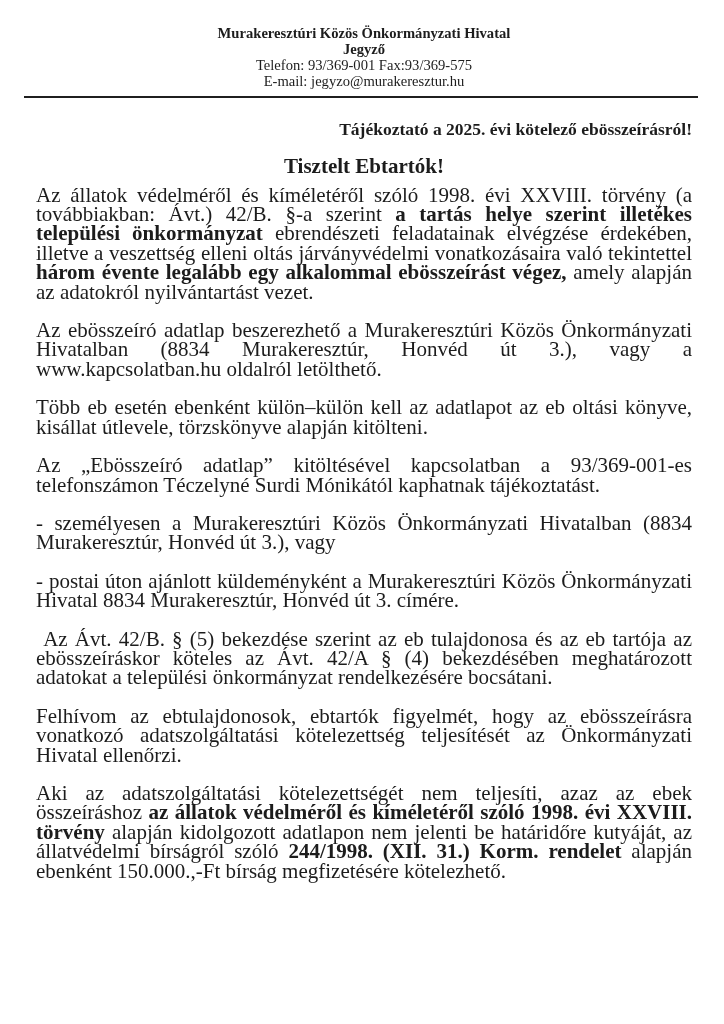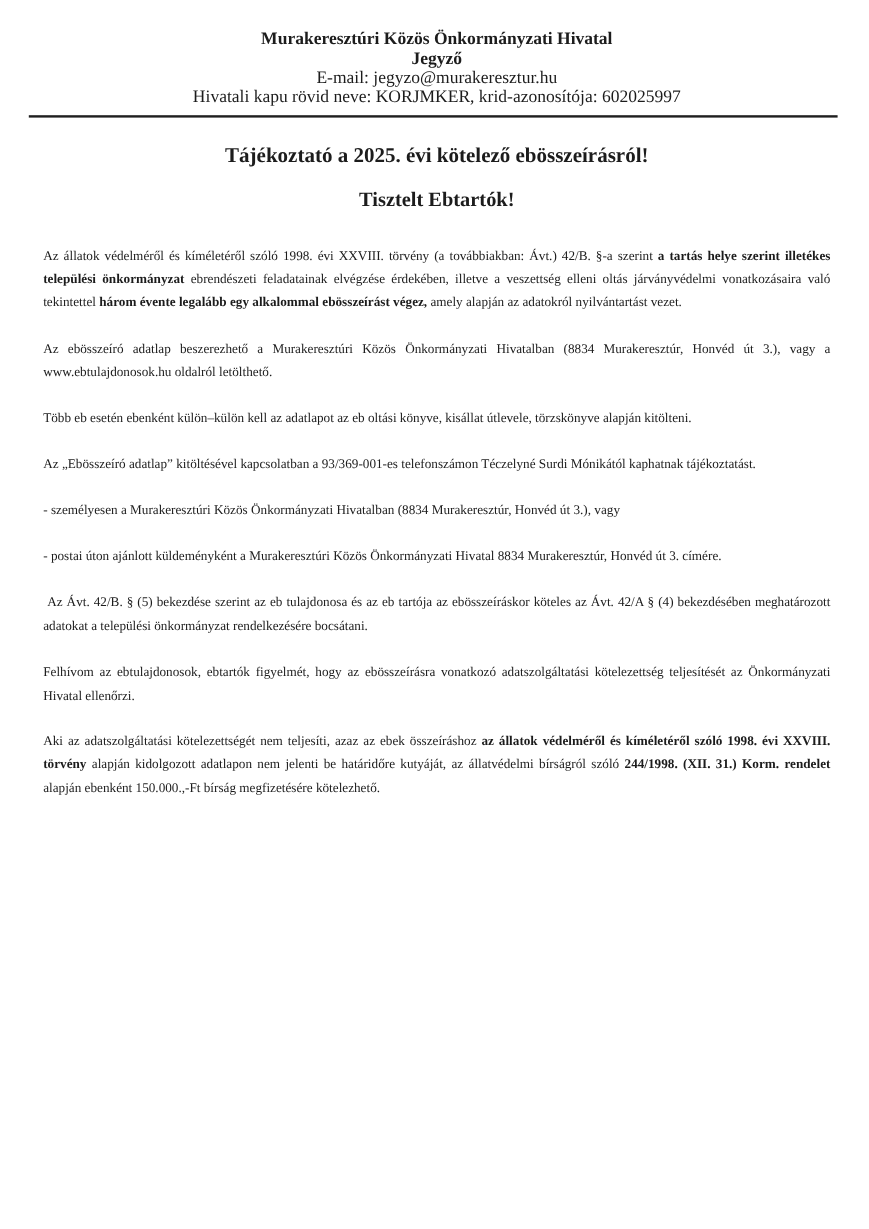--- a/index.html
+++ b/index.html
@@ -29,65 +29,65 @@
   .lh-bold { font-weight: bold; }
   .rule {
     border: 0;
     border-top: 2px solid #1f1f1f;
     margin: 6px -6px 0 -12px;
     height: 0;
   }
   
   .title {
     margin: 21px 0 0 0;
-    text-align: center;
+    text-align: right;
     font-size: 17.5px;
     font-weight: bold;
     line-height: 21px;
   }
   .salutation {
     margin: 16px 0 0 0;
     text-align: center;
-    font-size: 17px;
+    font-size: 21px;
     font-weight: bold;
     line-height: 21px;
   }
   
   .bodytext {
-    margin-top: 28px;
-    font-size: 11px;
+    margin-top: 9px;
+    font-size: 21px;
     line-height: 19.4px;
     text-align: justify;
   }
   .bodytext p {
     margin: 0 0 19px 0;
   }
   .b { font-weight: bold; }
   .u { }
 </style>
 </head>
 <body>
 
 <div class="page">
 
   <div class="letterhead">
     <div class="lh-bold">Murakeresztúri Közös Önkormányzati Hivatal</div>
     <div class="lh-bold">Jegyző</div>
+    <div>Telefon: 93/369-001 Fax:93/369-575</div>
     <div><span>E-mail: </span><span class="u">jegyzo@murakeresztur.hu</span></div>
-    <div>Hivatali kapu rövid neve: KORJMKER, krid-azonosítója: 602025997</div>
   </div>
 
   <div class="rule"></div>
 
   <div class="title">Tájékoztató a 2025. évi kötelező ebösszeírásról!</div>
   <div class="salutation">Tisztelt Ebtartók!</div>
 
   <div class="bodytext">
     <p><span>Az állatok védelméről és kíméletéről szóló 1998. évi XXVIII. törvény (a továbbiakban: Ávt.) 42/B. §-a szerint </span><span class="b">a tartás helye szerint illetékes települési önkormányzat</span><span> ebrendészeti feladatainak elvégzése érdekében, illetve a veszettség elleni oltás járványvédelmi vonatkozásaira való tekintettel </span><span class="b u">három évente legalább egy alkalommal ebösszeírást végez,</span><span> amely alapján az adatokról nyilvántartást vezet.</span></p>
-    <p><span>Az ebösszeíró adatlap beszerezhető a Murakeresztúri Közös Önkormányzati Hivatalban (8834 Murakeresztúr, Honvéd út 3.), vagy a </span><span class="u">www.ebtulajdonosok.hu</span><span> oldalról letölthető.</span></p>
+    <p><span>Az ebösszeíró adatlap beszerezhető a Murakeresztúri Közös Önkormányzati Hivatalban (8834 Murakeresztúr, Honvéd út 3.), vagy a </span><span class="u">www.kapcsolatban.hu</span><span> oldalról letölthető.</span></p>
     <p><span>Több eb esetén ebenként külön–külön kell az adatlapot az eb oltási könyve, kisállat útlevele, törzskönyve alapján kitölteni.</span></p>
     <p><span>Az „Ebösszeíró adatlap” kitöltésével kapcsolatban a 93/369-001-es telefonszámon Téczelyné Surdi Mónikától kaphatnak tájékoztatást.</span></p>
     <p><span>- személyesen a Murakeresztúri Közös Önkormányzati Hivatalban (8834 Murakeresztúr, Honvéd út 3.), vagy</span></p>
     <p><span>- postai úton ajánlott küldeményként a Murakeresztúri Közös Önkormányzati Hivatal 8834 Murakeresztúr, Honvéd út 3. címére.</span></p>
     <p><span>&nbsp;Az Ávt. 42/B. § (5) bekezdése szerint az eb tulajdonosa és az eb tartója az ebösszeíráskor köteles az Ávt. 42/A § (4) bekezdésében meghatározott adatokat a települési önkormányzat rendelkezésére bocsátani.</span></p>
     <p><span>Felhívom az ebtulajdonosok, ebtartók figyelmét, hogy az ebösszeírásra vonatkozó adatszolgáltatási kötelezettség teljesítését az Önkormányzati Hivatal ellenőrzi.</span></p>
     <p><span>Aki az adatszolgáltatási kötelezettségét nem teljesíti, azaz az ebek összeíráshoz </span><span class="b">az állatok védelméről és kíméletéről szóló </span><span class="b u">1998. évi XXVIII. törvény</span><span> alapján kidolgozott adatlapon nem jelenti be határidőre kutyáját, az állatvédelmi bírságról szóló </span><span class="b u">244/1998. (XII. 31.) Korm. rendelet</span><span> alapján ebenként 150.000.,-Ft bírság megfizetésére kötelezhető.</span></p>
   </div>
 
 </div>

